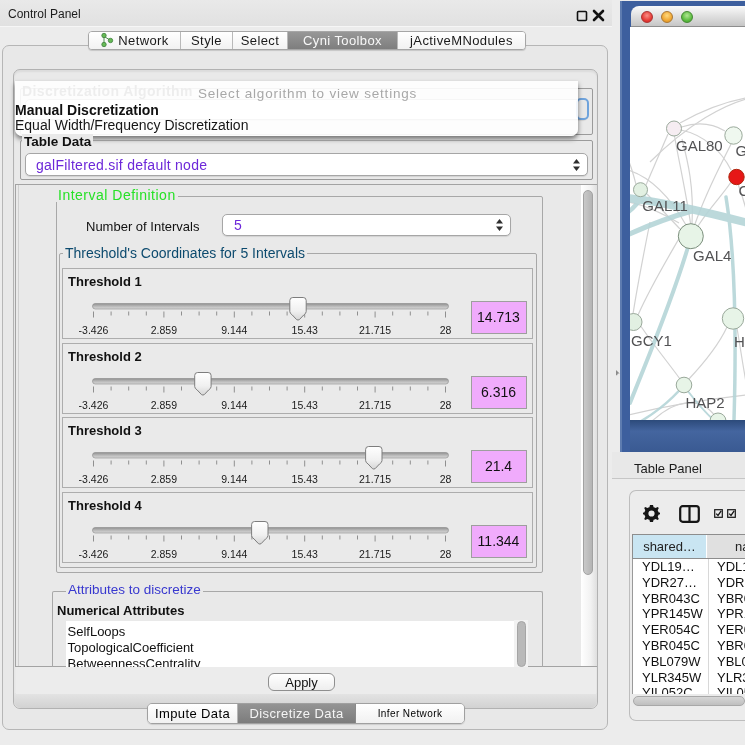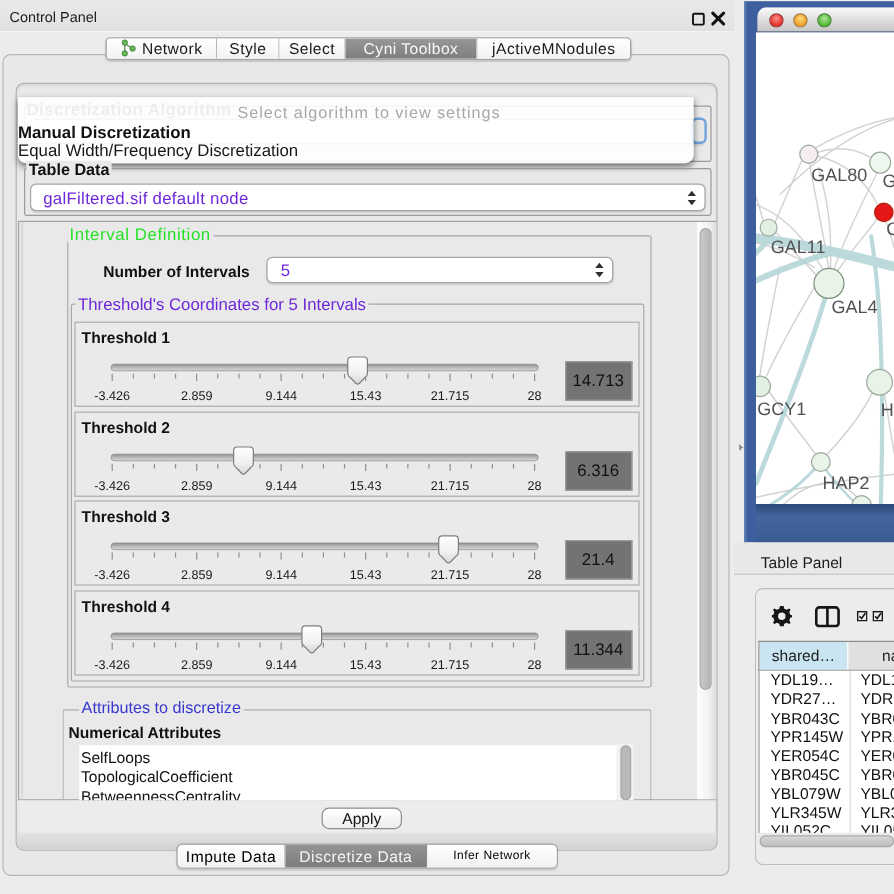--- a/index.html
+++ b/index.html
@@ -30,21 +30,21 @@
 .group {position:absolute;border:1px solid #9b9b9b;border-radius:2px}
 .gtitle {position:absolute;background:#e9e9e9;padding:0 2px;font-size:13px;white-space:nowrap}
 
 .combo {position:absolute;background:#fff;border:1px solid #a6a6a6;border-radius:5px;
   font-size:14px;letter-spacing:0.25px;color:#6d28d9;box-shadow:0 1px 1px rgba(0,0,0,0.1)}
 .combo .carr {position:absolute;right:6px;top:50%;margin-top:-7px}
 
 .thrp {position:absolute;left:61.5px;width:471px;height:71px;border:1px solid #adadad;
   background:#eaeaea}
 .thrlbl {position:absolute;left:5.5px;top:5px;font-size:13px;font-weight:bold;color:#111}
-.valbox {position:absolute;left:408px;top:32px;width:56px;height:33px;background:#737373;
+.valbox {position:absolute;left:408px;top:32px;width:56px;height:33px;background:#f0abfc;
   border:1px solid #9e9e9e;font-size:14px;color:#111;text-align:center;line-height:31px}
 
 .litem {position:absolute;left:2px;font-size:13px;color:#111}
 
 .trow {position:absolute;left:0;width:100%;height:15.8px;font-size:13px;line-height:16.3px;color:#111}
 .tc1 {position:absolute;left:9px}
 .tc2 {position:absolute;left:84px}
 </style></head>
 <body>
 
@@ -106,28 +106,28 @@
 
 <div style="position:absolute;left:15px;top:184px;width:582px;height:483px;border:1px solid #a3a3a3;background:#e9e9e9"></div>
 <div style="position:absolute;left:18px;top:185px;width:563px;height:481px;border-left:1px solid #cfcfcf;overflow:hidden"></div>
 
 <div style="position:absolute;left:581px;top:185px;width:15.5px;height:481px;background:linear-gradient(90deg,#ffffff,#f2f2f2 60%,#dfdfdf)"></div>
 <div style="position:absolute;left:583px;top:190px;width:9.5px;height:385px;background:linear-gradient(90deg,#c9c9c9,#b4b4b4);border:1px solid #a2a2a2;border-radius:6px"></div>
 
 
 <div class="group" style="left:56px;top:195.5px;width:487px;height:377px;border-color:#a8a8a8"></div>
 <div class="gtitle" style="left:56px;top:189px;font-size:14px;letter-spacing:0.5px;line-height:13px;height:13px;color:#27e127">Interval Definition</div>
-<div style="position:absolute;left:86px;top:218.5px;font-size:13px;font-weight:bold;color:#111">Number of Intervals</div>
+<div style="position:absolute;left:86px;top:218.5px;font-size:13px;font-weight:normal;color:#111">Number of Intervals</div>
 <div class="combo" style="left:222px;top:214px;width:289px;height:22px;line-height:21px;padding-left:11px">5<svg class="carr" width="9" height="14" viewBox="0 0 9 14">
       <path d="M4.5,1 L8,5.4 L1,5.4 Z M4.5,13 L8,8.6 L1,8.6 Z" fill="#2f2f2f"></path>
     </svg></div>
 
 
 <div class="group" style="left:58.5px;top:253px;width:478px;height:315px;border-color:#a8a8a8"></div>
-<div class="gtitle" style="left:63px;top:247px;font-size:14px;line-height:13px;height:13px;color:#6d28d9">Threshold's Coordinates for 5 Intervals</div>
+<div class="gtitle" style="left:63px;top:247px;font-size:14px;line-height:13px;height:13px;color:#0c4a6e">Threshold's Coordinates for 5 Intervals</div>
 
 <svg width="0" height="0">
     <defs>
 <linearGradient id="tg" x1="0" y1="0" x2="0" y2="1">
         <stop offset="0" stop-color="#8f8f8f"></stop>
         <stop offset="0.5" stop-color="#b9b9b9"></stop>
         <stop offset="1" stop-color="#d9d9d9"></stop>
       </linearGradient>
 <linearGradient id="thg" x1="0" y1="0" x2="0" y2="1">
         <stop offset="0" stop-color="#ffffff"></stop>

